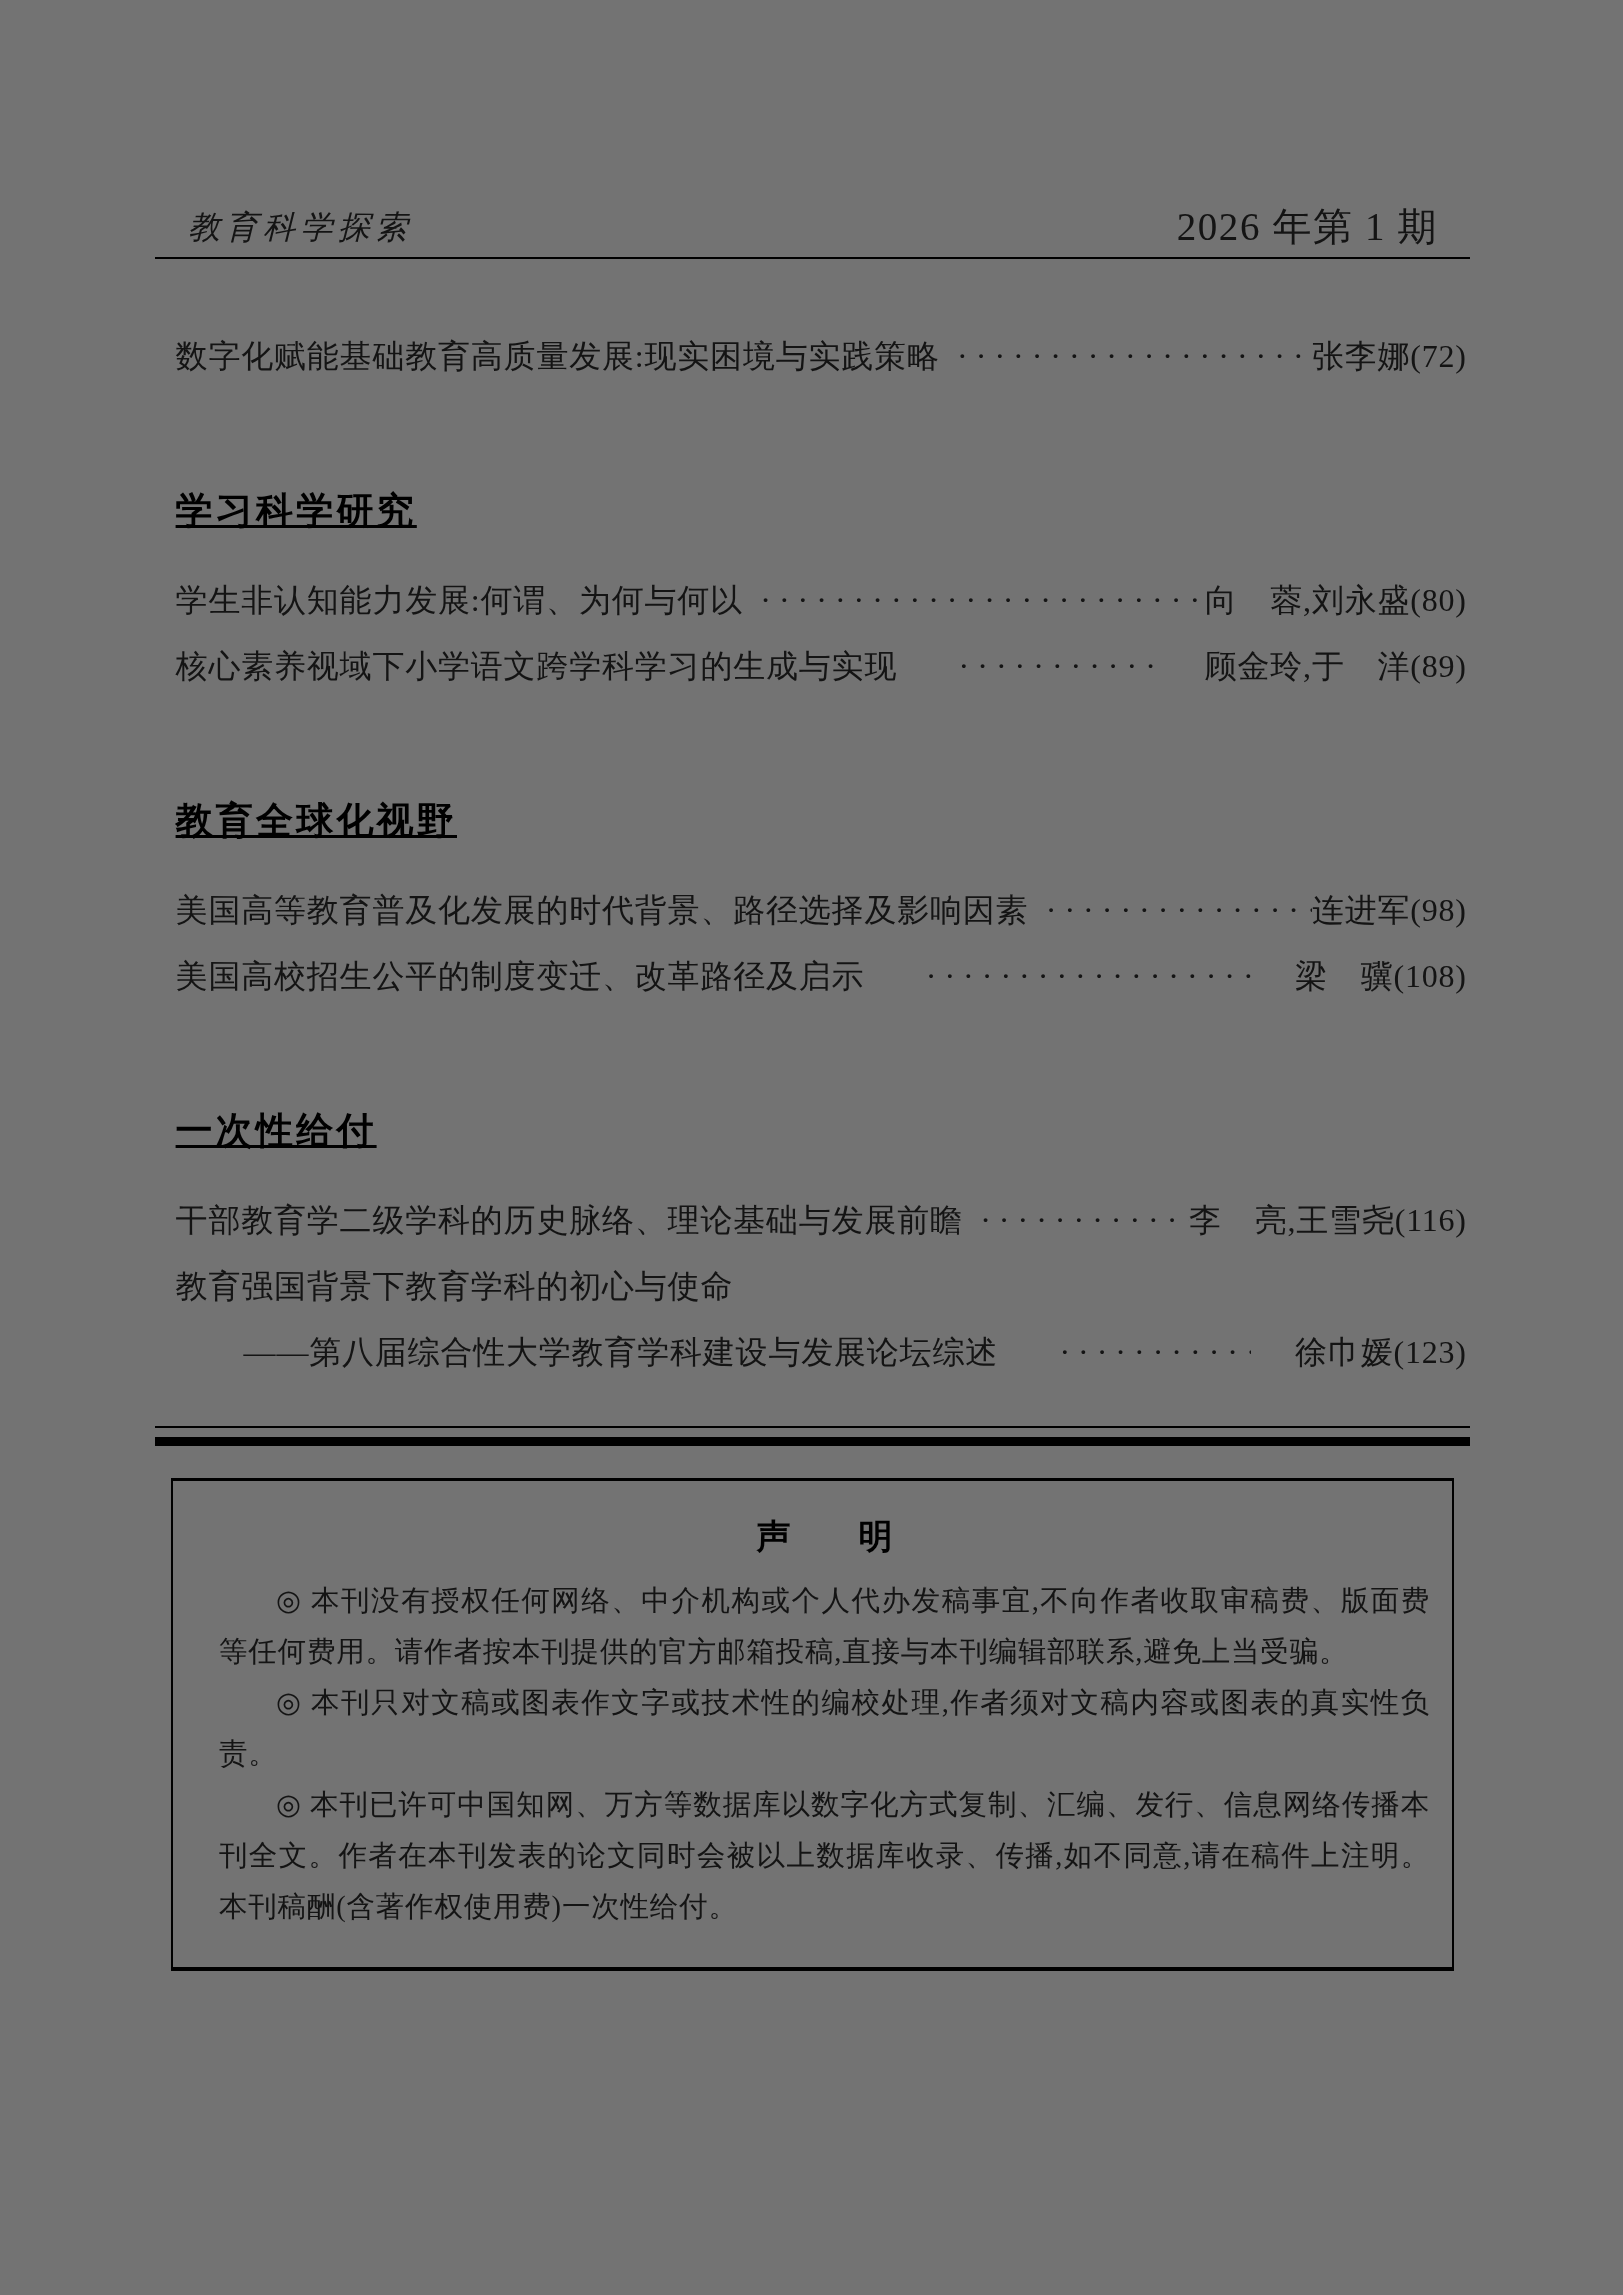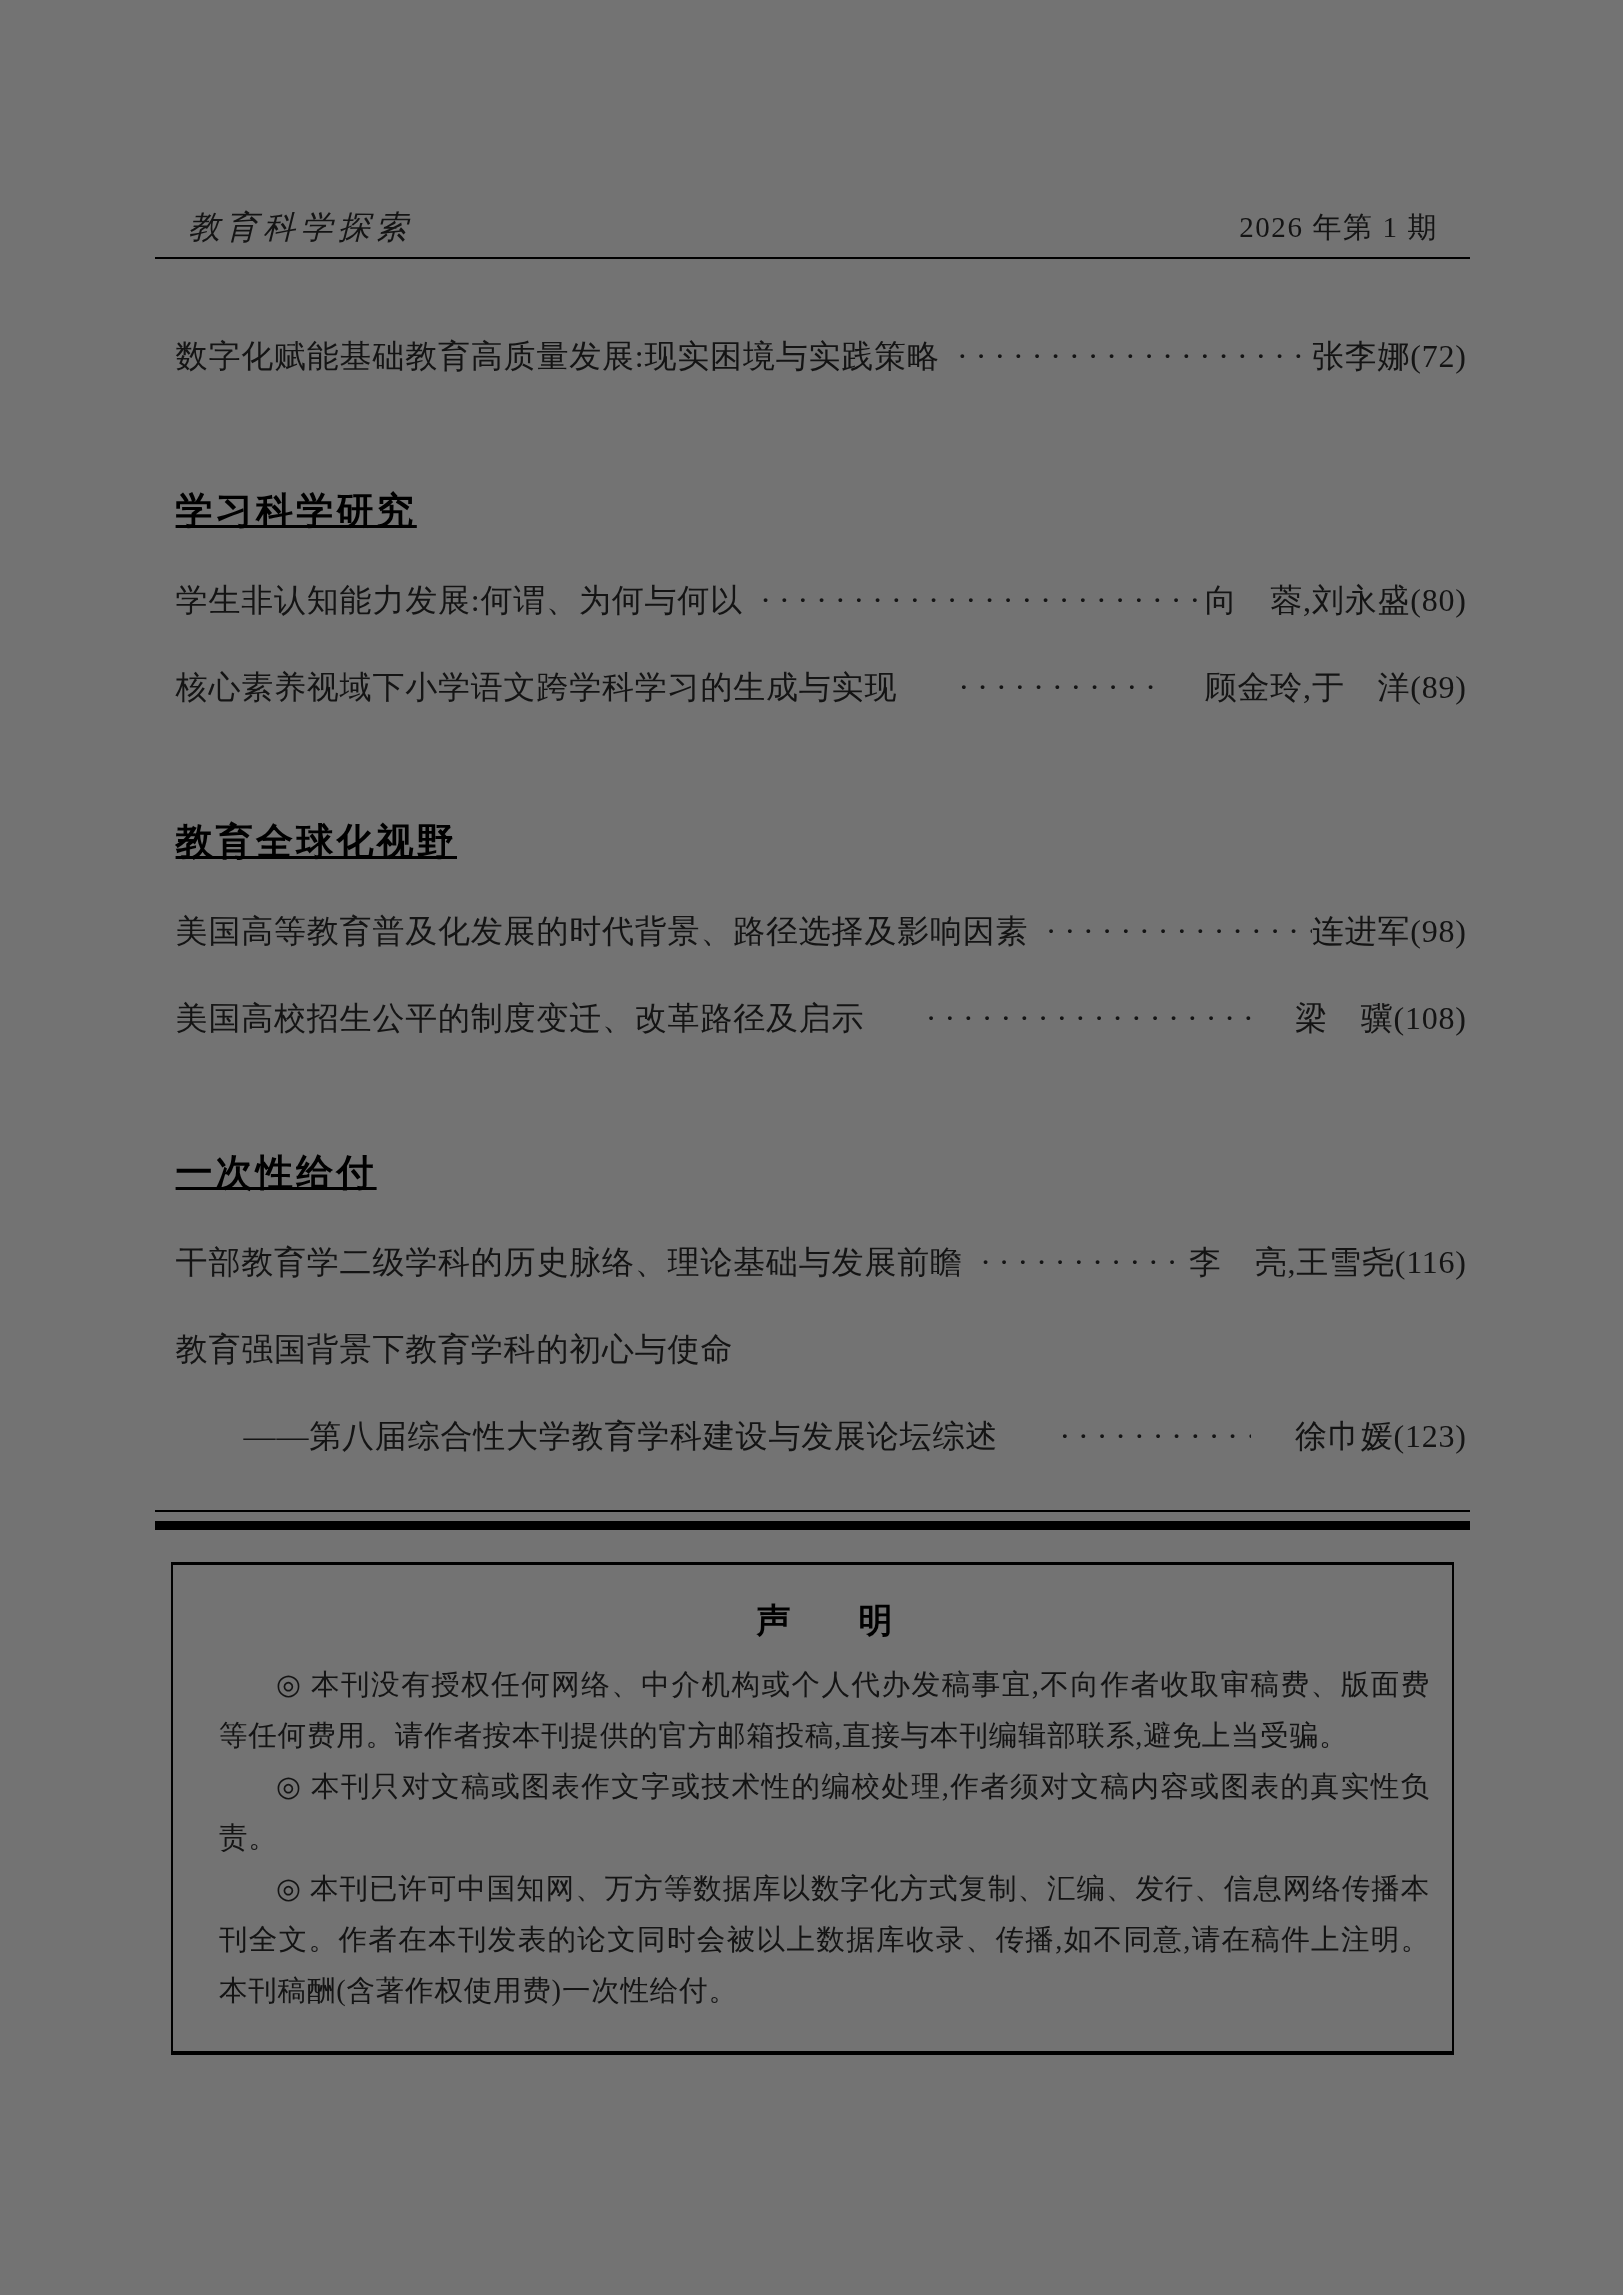--- a/index.html
+++ b/index.html
@@ -23,21 +23,21 @@
     padding: 0 32px 11px 33px;
     border-bottom: 2.4px solid #000;
   }
   .journal-name {
     font-size: 32px;
     font-style: italic;
     letter-spacing: 5.5px;
     line-height: 38px;
   }
   .issue-label {
-    font-size: 29px;
+    font-size: 39px;
     font-style: normal;
     letter-spacing: 1.6px;
     line-height: 38px;
   }
   
   .toc { padding: 0 3.2px 0 20.6px; }
   .toc-section { margin-top: 108px; }
   .toc-section.first { margin-top: 76px; }
   .section-heading {
     font-family: "Liberation Sans", "DejaVu Sans", sans-serif;
@@ -49,21 +49,21 @@
     color: #000;
     text-decoration: underline;
   }
   .entry {
     display: flex;
     align-items: flex-start;
     font-size: 32px;
     line-height: 43px;
     letter-spacing: 0.8px;
   }
-  .entry + .entry { margin-top: 44px; gap: 44px; }
+  .entry + .entry { margin-top: 23px; gap: 44px; }
   .entry.indent { padding-left: 68px; }
   .entry-title { white-space: nowrap; flex: 0 0 auto; }
   .leader {
     flex: 1 1 auto;
     min-width: 0;
     overflow: hidden;
     white-space: nowrap;
     letter-spacing: 8px;
     padding: 0 11px 0 17.4px;
     font-size: 32px;

